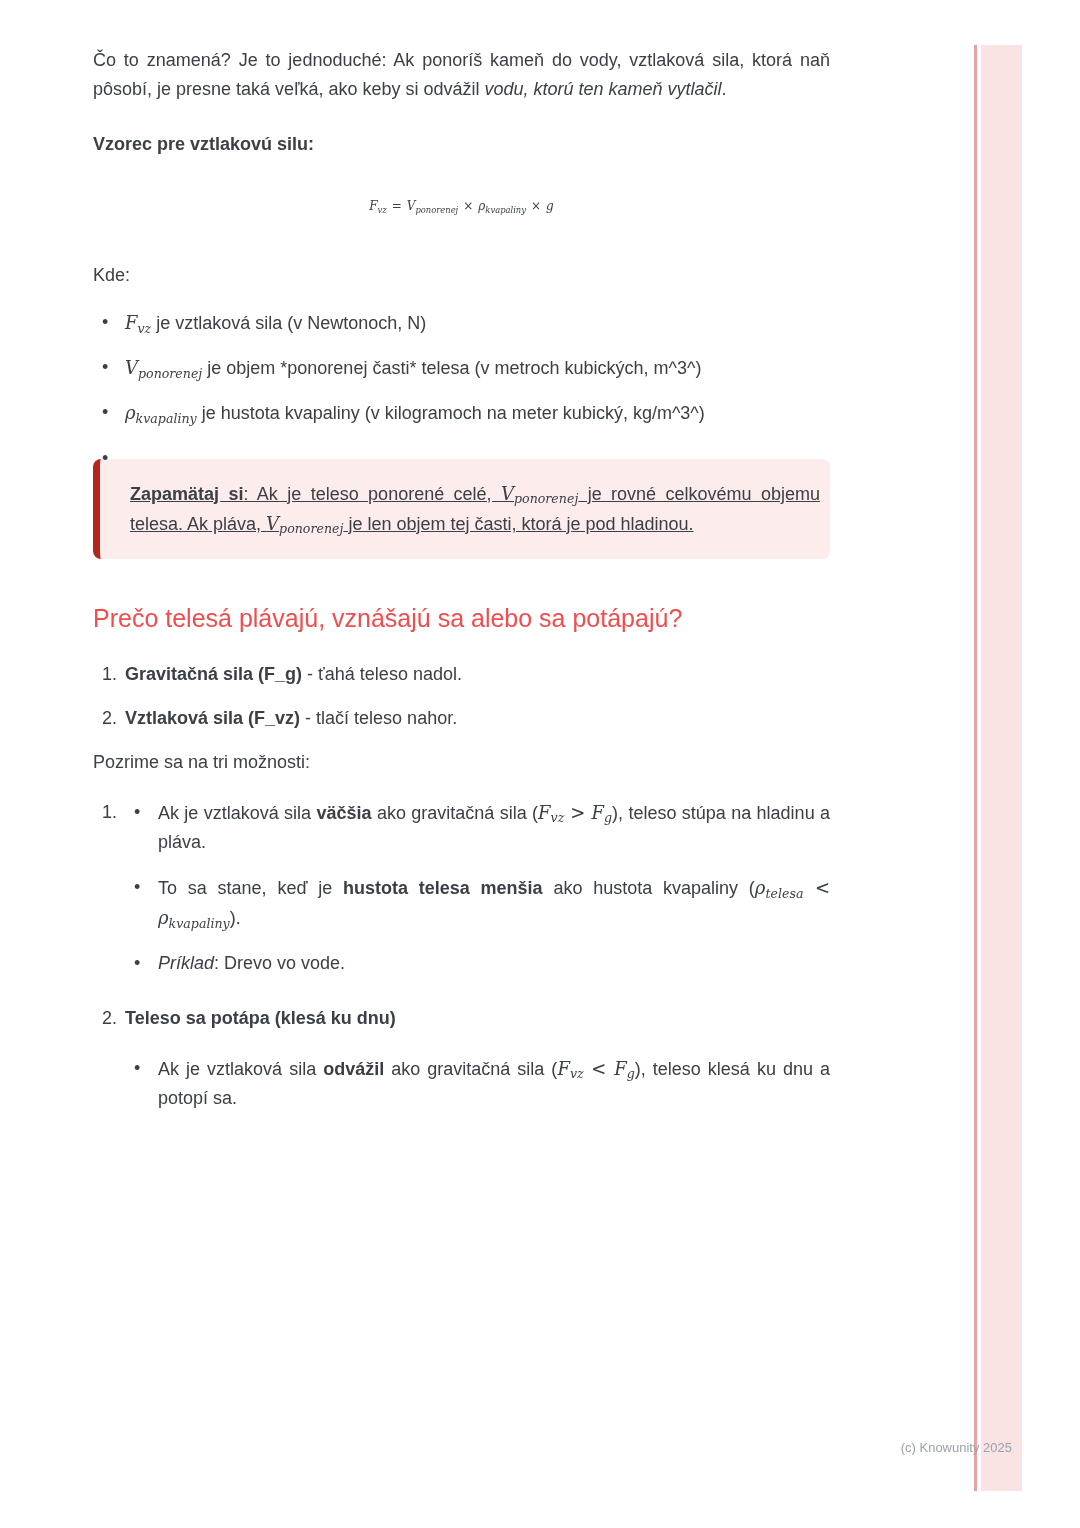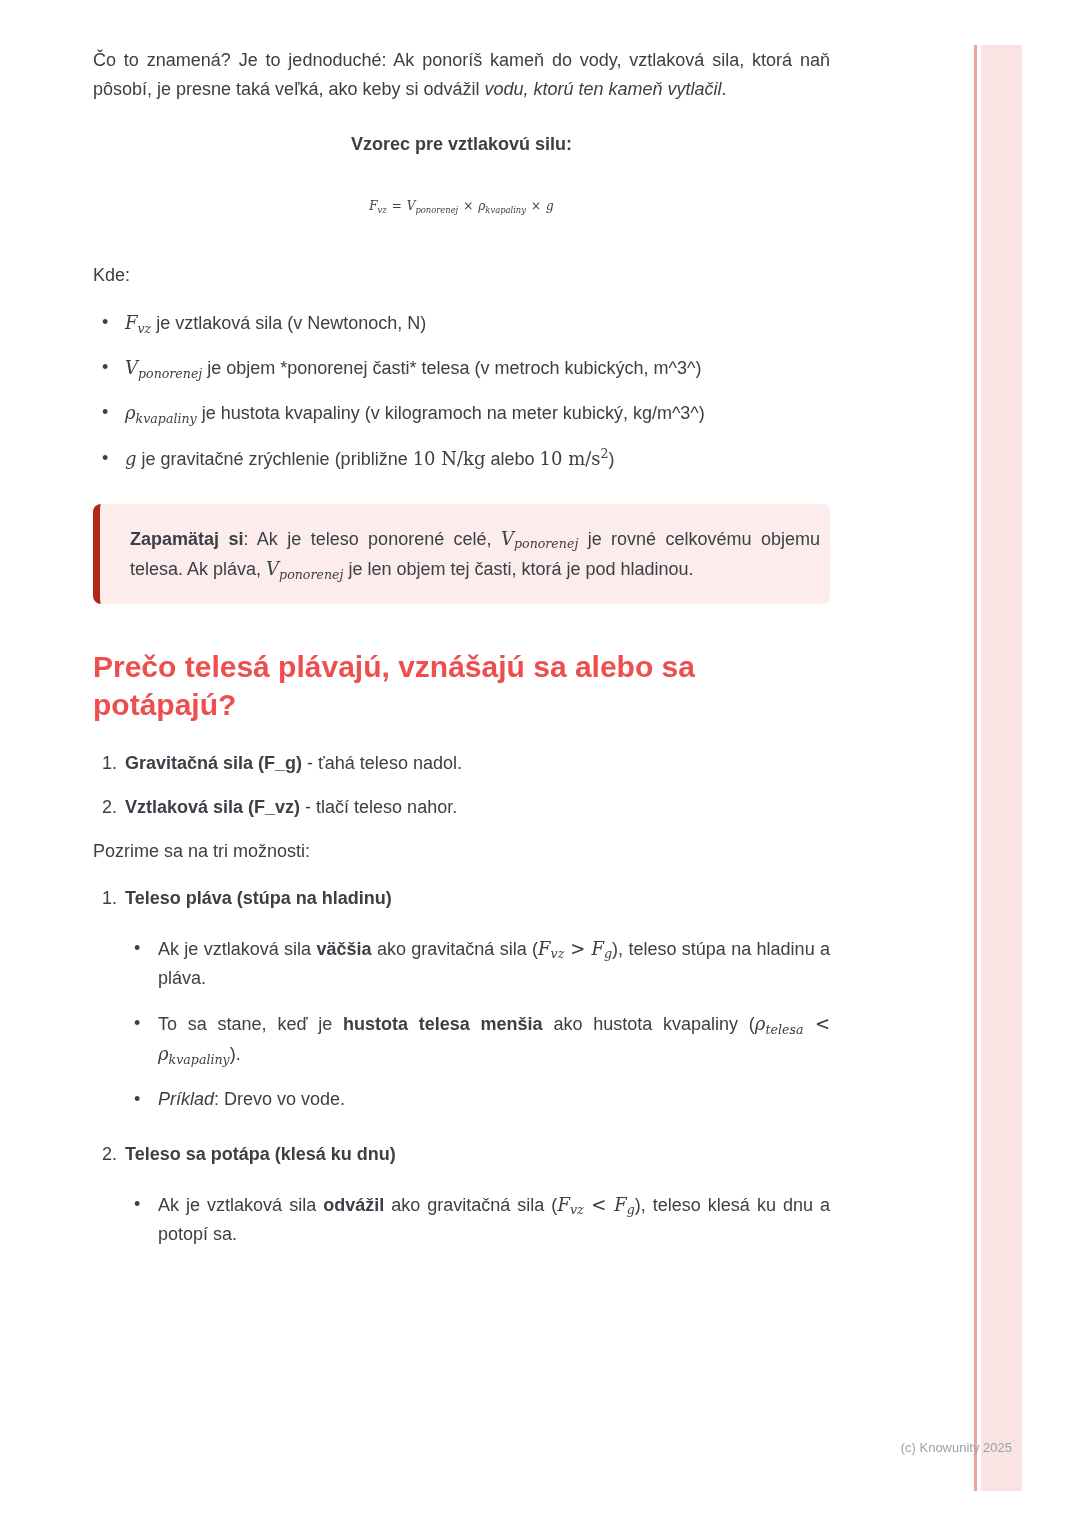--- a/index.html
+++ b/index.html
@@ -28,21 +28,20 @@
     width: 737px;
     font-size: 18px;
     line-height: 1.62;
     z-index: 2;
   }
   .para { margin: 0 0 18px; }
   .justify { text-align: justify; }
   .bold-heading {
     font-size: 18px; font-weight: 700;
     margin: 26px 0 10px;
-    text-align: center;
   }
   
   .mi, .mo, .mn { font-family: "DejaVu Serif", "Liberation Serif", serif; }
   .mi { font-style: italic; }
   .mo { font-style: normal; margin: 0 5px; }
   .mo-inline { font-family: "DejaVu Serif", "Liberation Serif", serif; font-style: normal; }
   .mn { font-style: normal; }
   sub.msub {
     font-size: 0.7em; font-style: italic; line-height: 0;
     position: relative; top: 0.3em; vertical-align: baseline;
@@ -67,25 +66,26 @@
   .sub-list .blist-item { padding-left: 33px; margin-bottom: 16px; }
   .case-item { margin-bottom: 26px; }
   .case-title { margin: 0; }
   
   .callout {
     margin: 30px 0 42px;
     background: var(--callout-bg, #fcecec);
     border-left: 7px solid var(--callout-border, #b3261e);
     border-radius: 8px;
     padding: 20px 10px 20px 30px;
+    text-decoration: underline;
   }
   .callout .para { margin: 0; }
   .section-heading {
     color: var(--accent-red, #ef4e4e);
-    font-size: 30px; font-weight: 700;
+    font-size: 25px; font-weight: 400;
     margin: 44px 0 26px;
     line-height: 1.25;
   }
   .footer {
     position: absolute; right: 68px; top: 1440px;
     font-size: 13px;
     color: var(--footer-gray, #9aa2ab);
     z-index: 3;
   }
   em { }
@@ -104,21 +104,21 @@
   <h3 class="bold-heading">Vzorec pre vztlakovú silu:</h3>
 
   <div class="formula-row"><span class="mi">F</span><sub class="msub">vz</sub><span class="mo">=</span><span class="mi">V</span><sub class="msub">ponorenej</sub><span class="mo">×</span><span class="mi">ρ</span><sub class="msub">kvapaliny</sub><span class="mo">×</span><span class="mi">g</span></div>
 
   <p class="para">Kde:</p>
 
   <ul class="blist">
     <li class="blist-item"><span class="marker">•</span><span class="li-body"><span class="mi">F</span><sub class="msub">vz</sub><span> je vztlaková sila (v Newtonoch, N)</span></span></li>
     <li class="blist-item"><span class="marker">•</span><span class="li-body"><span class="mi">V</span><sub class="msub">ponorenej</sub><span> je objem *ponorenej časti* telesa (v metroch kubických, m^3^)</span></span></li>
     <li class="blist-item"><span class="marker">•</span><span class="li-body"><span class="mi">ρ</span><sub class="msub">kvapaliny</sub><span> je hustota kvapaliny (v kilogramoch na meter kubický, kg/m^3^)</span></span></li>
-    <li class="blist-item"><span class="marker">•</span><span class="li-body"><span class="mi">g</span><span> je gravitačné zrýchlenie (približne </span><span class="mn">10 N/kg</span><span> alebo </span><span class="mn">10 m/s</span><sup class="msup">2</sup><span>)</span></span></li>
+    <li class="blist-item"><span class="marker">•</span></li>
   </ul>
 
   <aside class="callout">
     <p class="para justify"><strong>Zapamätaj si</strong><span>: Ak je teleso ponorené celé, </span><span class="mi">V</span><sub class="msub">ponorenej</sub><span> je rovné celkovému objemu telesa. Ak pláva, </span><span class="mi">V</span><sub class="msub">ponorenej</sub><span> je len objem tej časti, ktorá je pod hladinou.</span></p>
   </aside>
 
   <h2 class="section-heading">Prečo telesá plávajú, vznášajú sa alebo sa potápajú?</h2>
 
 
   <ol class="nlist">
@@ -126,21 +126,20 @@
     <li class="nlist-item"><span class="num-marker">2.</span><span class="li-body"><strong>Vztlaková sila (F_vz)</strong><span> - tlačí teleso nahor.</span></span></li>
   </ol>
 
   <p class="para">Pozrime sa na tri možnosti:</p>
 
   <ol class="nlist">
 
     <li class="nlist-item case-item">
       <span class="num-marker">1.</span>
       <div class="li-body">
-        <p class="case-title"><strong>Teleso pláva (stúpa na hladinu)</strong></p>
         <ul class="blist sub-list">
           <li class="blist-item justify"><span class="marker">•</span><span class="li-body"><span>Ak je vztlaková sila </span><strong>väčšia</strong><span> ako gravitačná sila (</span><span class="mi">F</span><sub class="msub">vz</sub><span class="mo-inline"> &gt; </span><span class="mi">F</span><sub class="msub">g</sub><span>), teleso stúpa na hladinu a pláva.</span></span></li>
           <li class="blist-item justify"><span class="marker">•</span><span class="li-body"><span>To sa stane, keď je </span><strong>hustota telesa menšia</strong><span> ako hustota kvapaliny (</span><span class="mi">ρ</span><sub class="msub">telesa</sub><span class="mo-inline"> &lt; </span><span class="mi">ρ</span><sub class="msub">kvapaliny</sub><span>).</span></span></li>
           <li class="blist-item"><span class="marker">•</span><span class="li-body"><em>Príklad</em><span>: Drevo vo vode.</span></span></li>
         </ul>
       </div>
     </li>
 
     <li class="nlist-item case-item">
       <span class="num-marker">2.</span>

